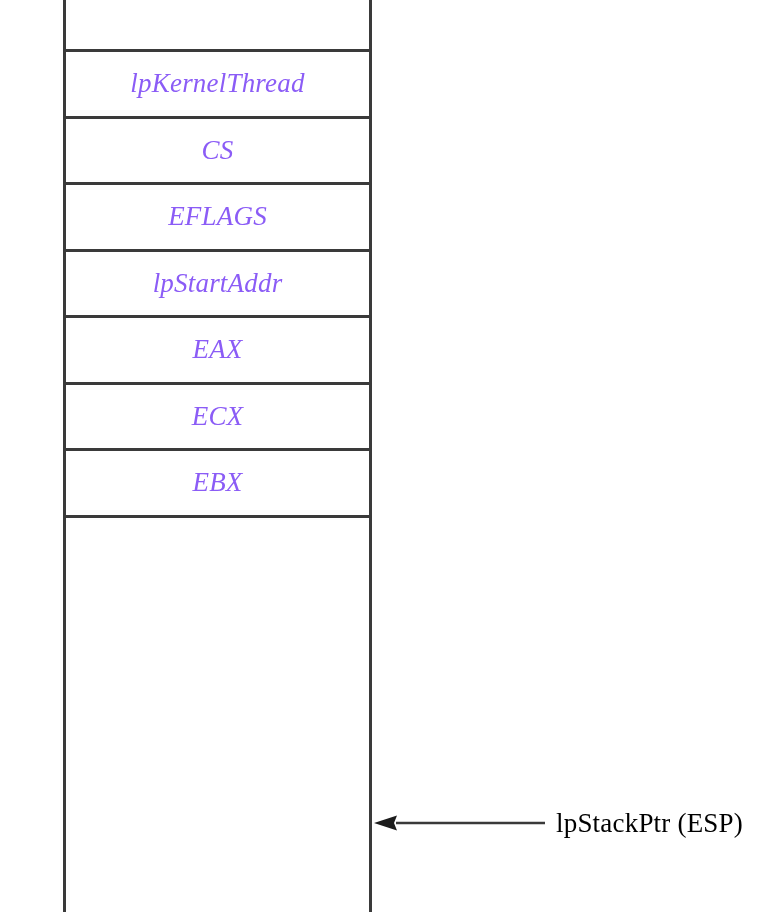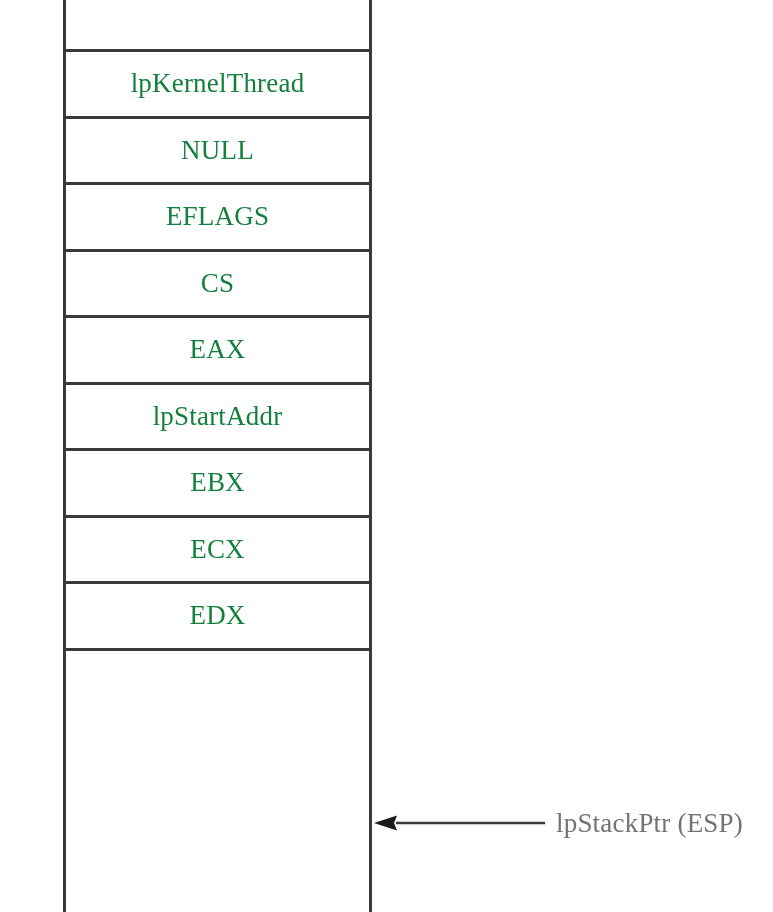--- a/index.html
+++ b/index.html
@@ -36,25 +36,26 @@
     border-right: 3px solid #3a3a3a;
   }
 
   .stack-cell {
     position: relative;
     box-sizing: border-box;
     width: 100%;
     display: flex;
     align-items: center;
     justify-content: center;
-    color: #15803d;
+    color: #8b5cf6;
     font-size: 27px;
     line-height: 1;
     letter-spacing: 0.2px;
     white-space: nowrap;
+    font-style: italic;
   }
 
   
   .stack-cell.top-open {
     height: 52px;
     border-bottom: 3px solid #3a3a3a;
   }
 
   
   .stack-cell.slot {
@@ -87,52 +88,50 @@
   }
 
   #pointer-label {
     position: absolute;
     left: 186px;
     top: 0;
     height: 56px;
     display: flex;
     align-items: center;
     font-size: 27px;
-    color: #737373;
+    color: #000000;
     white-space: nowrap;
     letter-spacing: 0.2px;
     font-family: Liberation Serif, serif;
   }
 </style>
 </head>
 <body>
 
 <div id="diagram-root">
 
   <div id="stack-column">
 
     <div class="stack-cell top-open"></div>
 
     <div class="stack-cell slot">lpKernelThread</div>
 
-    <div class="stack-cell slot">NULL</div>
+
+    <div class="stack-cell slot">CS</div>
 
     <div class="stack-cell slot">EFLAGS</div>
 
-    <div class="stack-cell slot">CS</div>
+    <div class="stack-cell slot">lpStartAddr</div>
 
     <div class="stack-cell slot">EAX</div>
 
-    <div class="stack-cell slot">lpStartAddr</div>
+    <div class="stack-cell slot">ECX</div>
 
     <div class="stack-cell slot">EBX</div>
 
-    <div class="stack-cell slot">ECX</div>
-
-    <div class="stack-cell slot">EDX</div>
 
 
 
 
     <div class="stack-cell bottom-open"></div>
 
   </div>
 
   <div id="stack-pointer-annotation">
 

